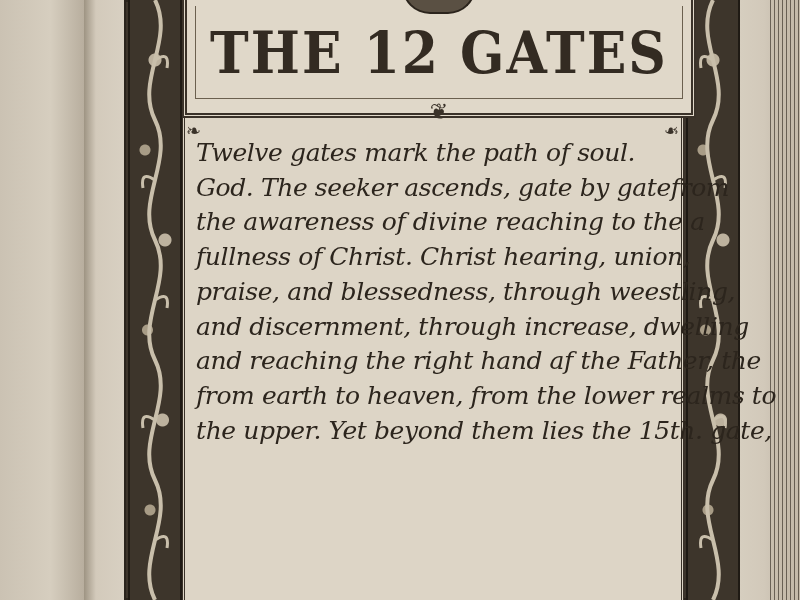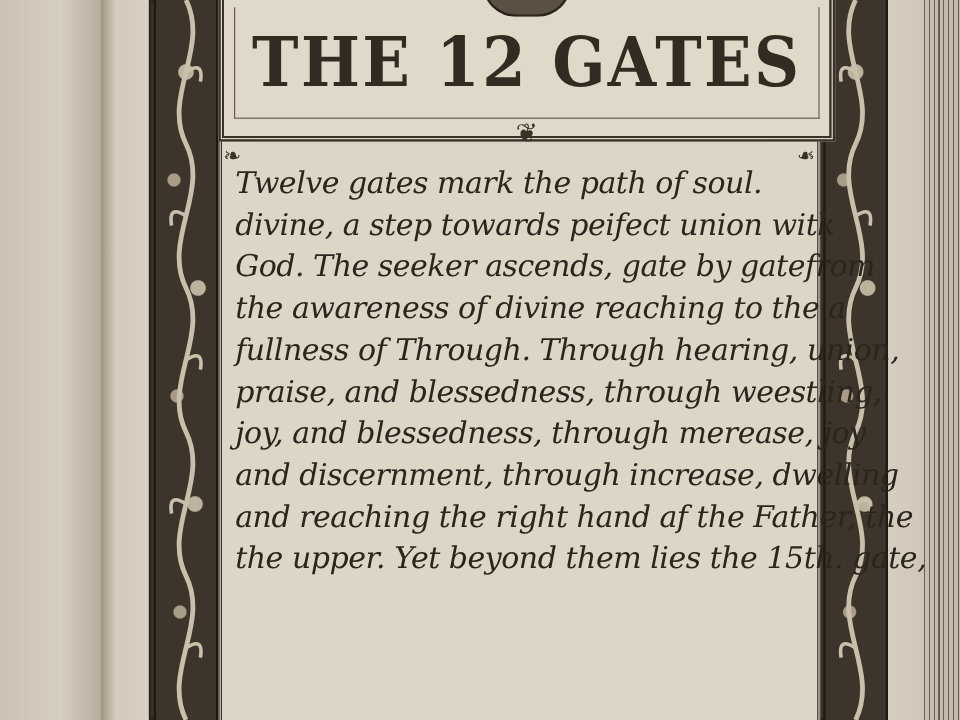--- a/index.html
+++ b/index.html
@@ -120,22 +120,21 @@
     <span class="title-text">THE 12 GATES</span>
   </div>
   <span class="title-flourish">❦</span>
 </div>
 
 <span class="corner" style="left:186px; top:122px;">❧</span>
 <span class="corner" style="left:664px; top:122px; transform:scaleX(-1);">❧</span>
 
 <div class="body-text">
   <span class="line">Twelve gates mark the path of soul.</span>
-  <span class="line">divine, a step towards peifect union witk</span>
   <span class="line">God. The seeker ascends, gate by gatefrom</span>
   <span class="line">the awareness of divine reaching to the a</span>
-  <span class="line">fullness of Through. Through hearing, union,</span>
+  <span class="line">fullness of Christ. Christ hearing, union,</span>
   <span class="line">praise, and blessedness, through weestling,</span>
-  <span class="line">joy, and blessedness, through merease, joy</span>
   <span class="line">and discernment, through increase, dwelling</span>
   <span class="line">and reaching the right hand af the Father, the</span>
+  <span class="line">from earth to heaven, from the lower realms to</span>
   <span class="line">the upper. Yet beyond them lies the 15th. gate,</span>
 </div>
 
 </body></html>

